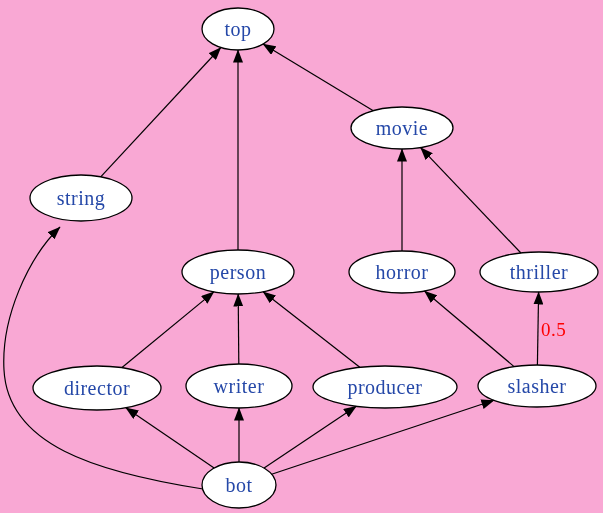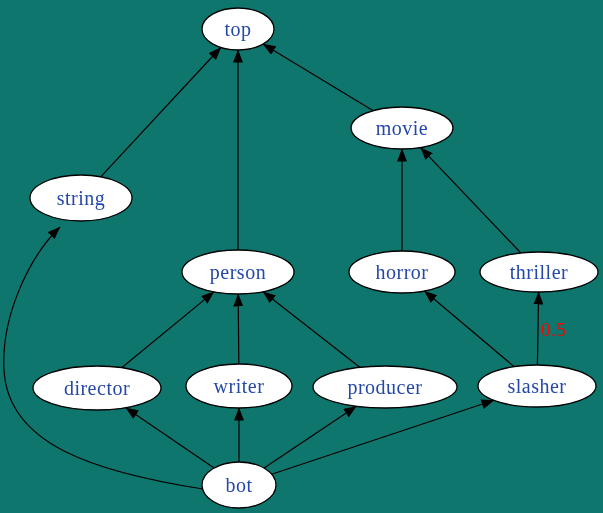--- a/index.html
+++ b/index.html
@@ -6,21 +6,21 @@
     margin: 0;
     padding: 0;
     background: #ffffff;
     width: 603px;
     height: 513px;
     overflow: hidden;
   }
   .page {
     width: 603px;
     height: 513px;
-    background: #0f766e;
+    background: #f9a8d4;
   }
   svg text {
     font-family: "Liberation Serif", "DejaVu Serif", serif;
     letter-spacing: 0.5px;
   }
   .node-label {
     font-size: 20px;
   }
   .edge-weight {
     font-size: 19px;

